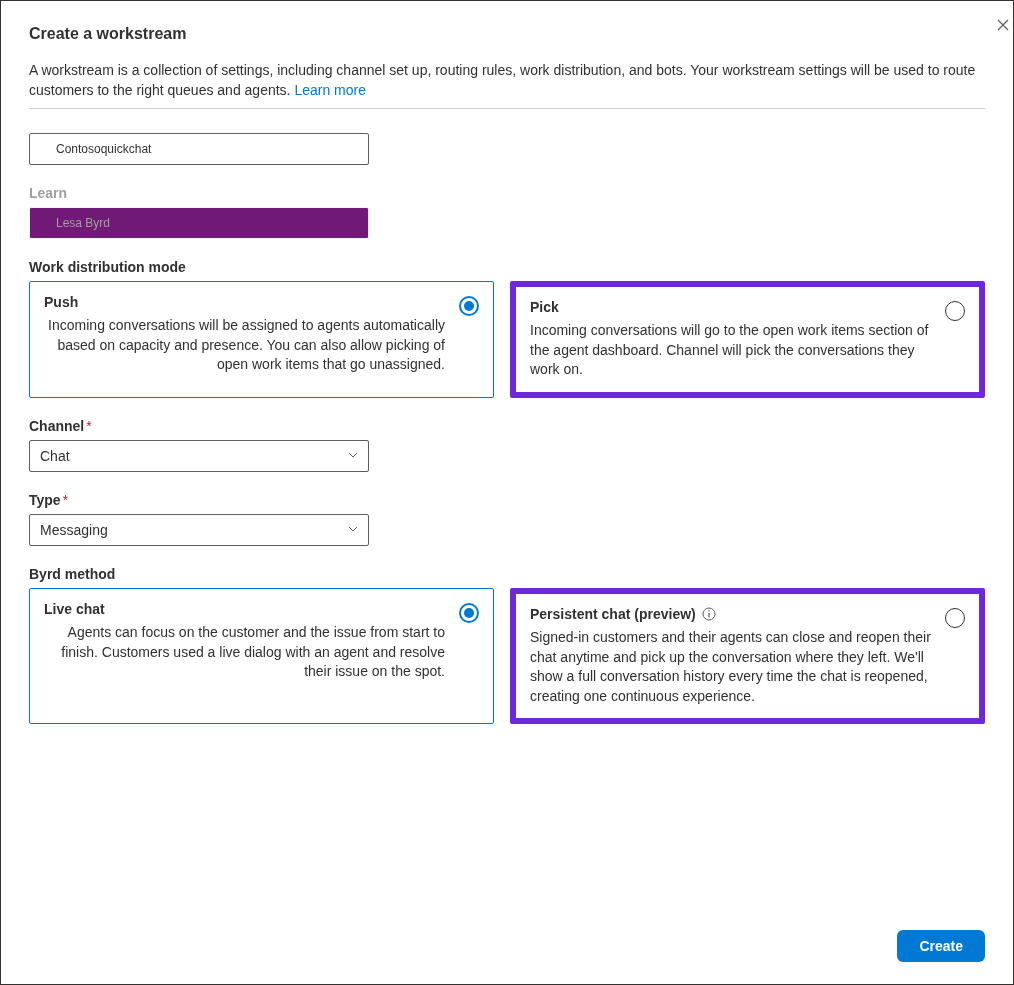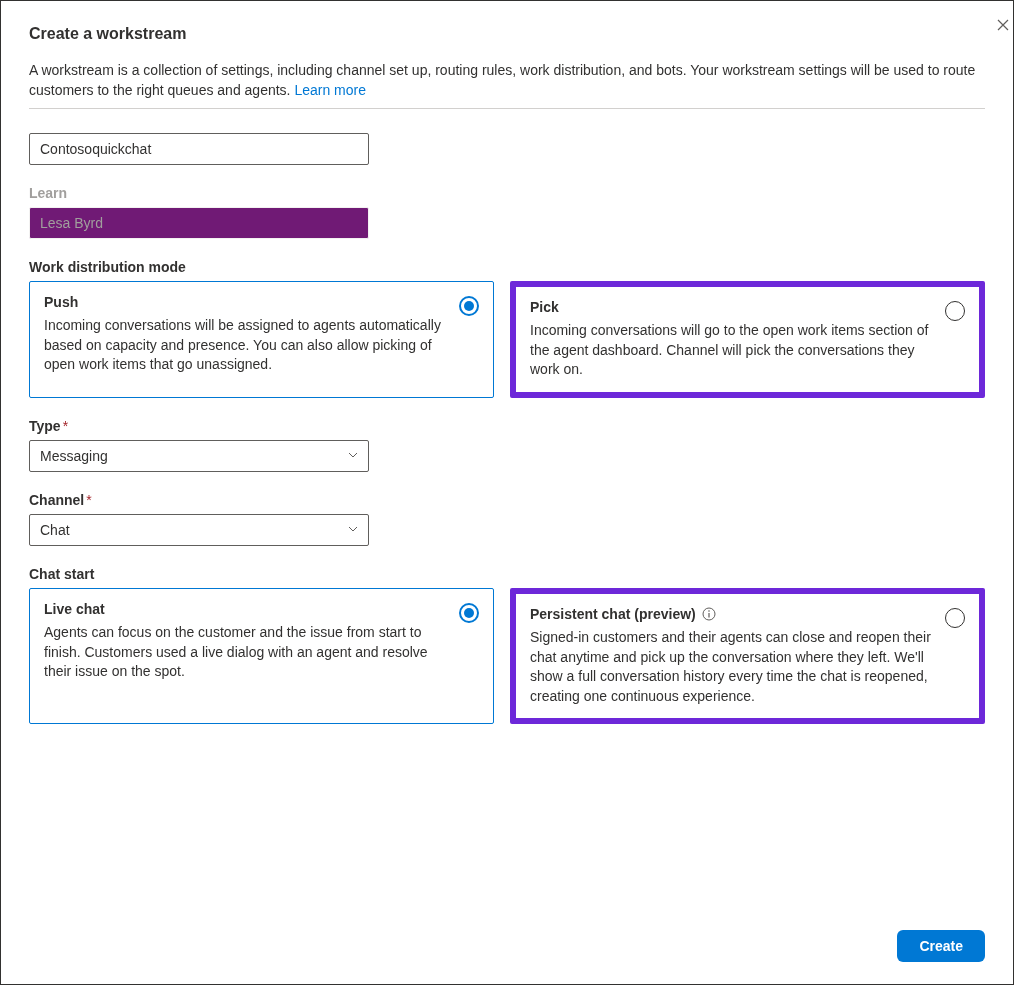--- a/index.html
+++ b/index.html
@@ -44,22 +44,22 @@
       font-weight: 600;
       color: #323130;
       display: block;
       margin-bottom: 6px;
     }
     .field-label.muted { color: #a19f9d; font-weight: 600; }
     .required-star { color: #a4262c; font-weight: 400; margin-left: 2px; }
     .text-input {
       width: 340px;
       height: 32px;
-      padding: 4px 10px;
-      font-size: 14px;
+      padding: 4px 26px;
+      font-size: 12px;
       color: #323130;
       border: 1px solid #605e5c;
       border-radius: 2px;
       background: #fff;
       outline: none;
       font-family: inherit;
     }
     .text-input.readonly {
       background: #701a75;
       border: 1px solid #f3f2f1;
@@ -97,21 +97,21 @@
     }
     .option-card {
       flex: 1;
       border: 6px solid #6d28d9;
       border-radius: 2px;
       padding: 12px 48px 12px 14px;
       position: relative;
       cursor: pointer;
       background: #fff;
     }
-    .option-card.selected { border: 1px solid #0078d4; }
+    .option-card.selected { border: 1px solid #0078d4; text-align: right; }
     .option-title {
       font-weight: 600;
       font-size: 14px;
       margin-bottom: 6px;
       display: flex;
       align-items: center;
       gap: 6px;
     }
     .option-desc {
       font-size: 14px;
@@ -206,57 +206,57 @@
       <div class="option-card selected">
         <div class="option-title">Push</div>
         <div class="option-desc">Incoming conversations will be assigned to agents automatically based on capacity and presence. You can also allow picking of open work items that go unassigned.</div>
         <span class="radio checked"></span>
       </div>
       <div class="option-card">
         <div class="option-title">Pick</div>
         <div class="option-desc">Incoming conversations will go to the open work items section of the agent dashboard. Channel will pick the conversations they work on.</div>
         <span class="radio"></span>
       </div>
+    </div>
+  </div>
+
+  <div class="field">
+    <label class="field-label">
+      <span>Channel</span><span class="required-star">*</span>
+    </label>
+    <div class="select-wrap">
+      <select class="select">
+        <option>Chat</option>
+      </select>
+      <span class="chevron">
+        <svg width="12" height="12" viewBox="0 0 12 12">
+            <path d="M2 4 L6 8 L10 4" stroke="#605e5c" stroke-width="1" fill="none"></path>
+          </svg>
+      </span>
     </div>
   </div>
 
   <div class="field">
     <label class="field-label">
       <span>Type</span><span class="required-star">*</span>
     </label>
     <div class="select-wrap">
       <select class="select">
         <option>Messaging</option>
       </select>
       <span class="chevron">
         <svg width="12" height="12" viewBox="0 0 12 12">
             <path d="M2 4 L6 8 L10 4" stroke="#605e5c" stroke-width="1" fill="none"></path>
           </svg>
       </span>
     </div>
   </div>
 
   <div class="field">
-    <label class="field-label">
-      <span>Channel</span><span class="required-star">*</span>
-    </label>
-    <div class="select-wrap">
-      <select class="select">
-        <option>Chat</option>
-      </select>
-      <span class="chevron">
-        <svg width="12" height="12" viewBox="0 0 12 12">
-            <path d="M2 4 L6 8 L10 4" stroke="#605e5c" stroke-width="1" fill="none"></path>
-          </svg>
-      </span>
-    </div>
-  </div>
-
-  <div class="field">
-    <label class="field-label">Chat start</label>
+    <label class="field-label">Byrd method</label>
     <div class="card-row">
       <div class="option-card selected">
         <div class="option-title">Live chat</div>
         <div class="option-desc">Agents can focus on the customer and the issue from start to finish. Customers used a live dialog with an agent and resolve their issue on the spot.</div>
         <span class="radio checked"></span>
       </div>
       <div class="option-card">
         <div class="option-title">
           <span>Persistent chat (preview)</span>
           <span class="info-icon">

